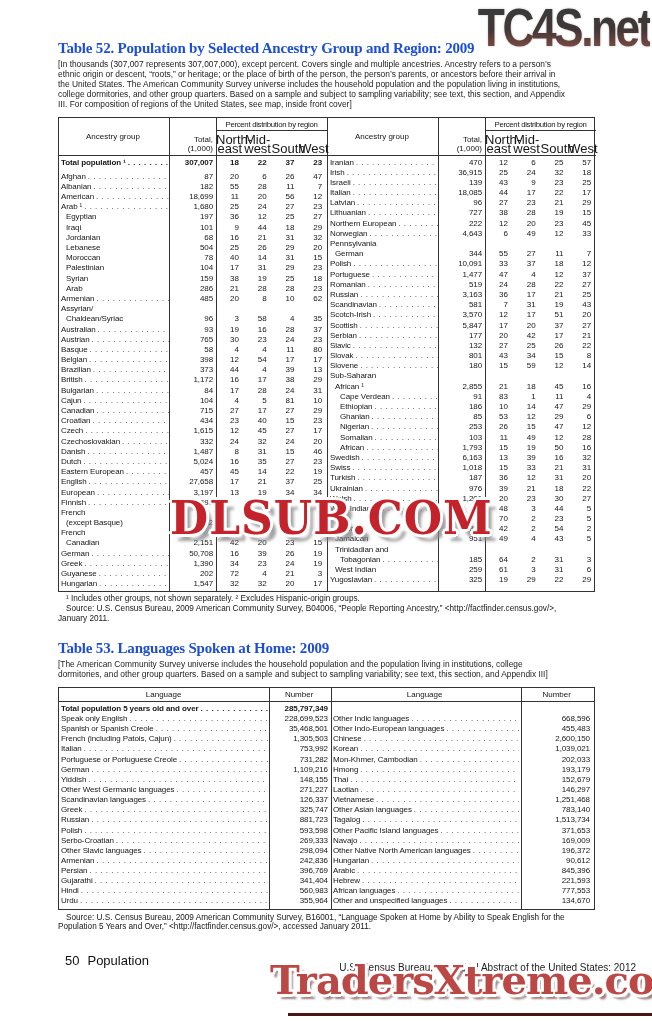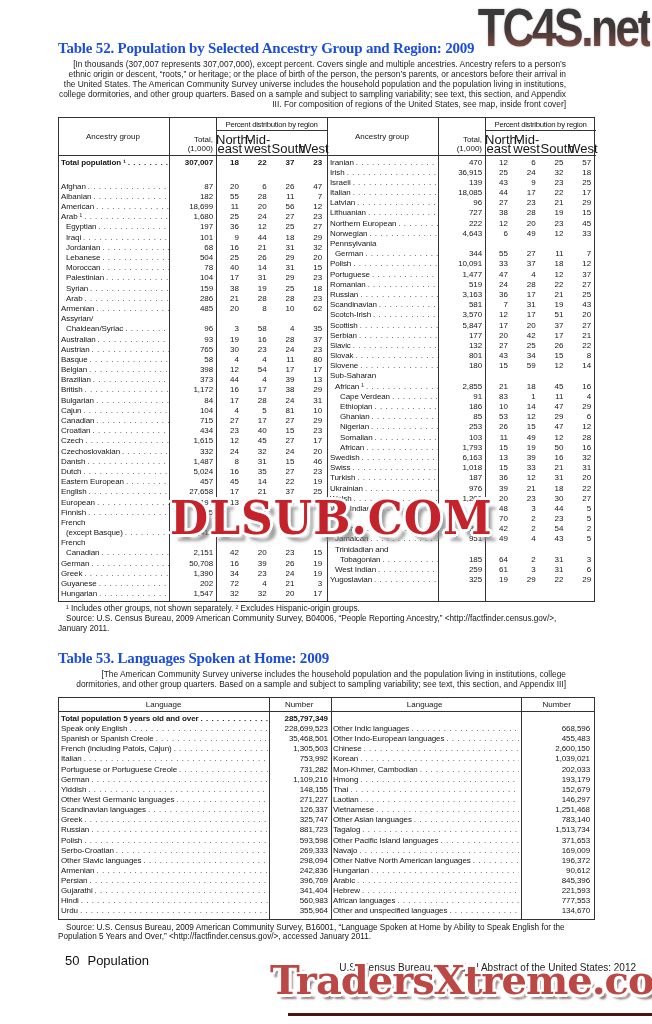--- a/index.html
+++ b/index.html
@@ -2,43 +2,43 @@
 <html><head>
 <meta charset="utf-8">
 <style>
   html,body{margin:0;padding:0;background:#e8e8e8;}
   .page{position:relative;width:652px;height:1024px;background:#fff;overflow:hidden;
         font-family:"Liberation Sans",sans-serif;color:#161616;}
   .content{position:absolute;left:58px;top:40px;width:537px;}
 
   .t-title{font-family:"Liberation Serif",serif;font-size:15px;font-weight:bold;
            margin:0 0 3px 0;letter-spacing:-0.2px;color:#1d4ed8;}
-  .note{font-size:8.4px;line-height:9.9px;width:508px;margin:0 0 7px 0;color:#1c1c1c;text-align:right;}
+  .note{font-size:8.4px;line-height:9.9px;width:508px;margin:0 0 7px 0;color:#1c1c1c;}
 
   
   .t52{border:1px solid #333;display:flex;margin-bottom:2px;}
   .panel{width:268px;position:relative;}
   .panel.p1{border-right:1px solid #333;}
   .vl{position:absolute;top:0;bottom:0;width:1px;background:#333;}
   .vl.v1{left:110px;} .vl.v2{left:157px;}
   .thead{display:flex;border-bottom:1px solid #333;height:37px;}
   .h-lbl{width:110px;display:flex;align-items:center;justify-content:center;font-size:8px;}
   .h-tot{width:47px;display:flex;align-items:flex-end;justify-content:flex-end;
          text-align:right;white-space:pre-line;font-size:8px;line-height:9px;padding:0 3px 2px 0;}
   .h-regs{flex:1;display:flex;flex-direction:column;}
   .h-span{font-size:7.8px;letter-spacing:-0.3px;text-align:center;border-bottom:1px solid #333;padding:2px 0 1px 0;}
   .h-cols{flex:1;display:flex;align-items:flex-end;}
   .h-cols div{width:27.75px;text-align:center;white-space:pre-line;font-size:13px;line-height:9px;padding-bottom:2px;}
   .tbody{padding:2px 0 2px 0;}
   .tr{display:flex;height:10.2px;line-height:10.2px;}
   .tr.bold{font-weight:bold;}
-  .tr.gap{margin-bottom:14px;}
+  .tr.gap{margin-bottom:4px;}
   .td{font-size:8px;letter-spacing:-0.1px;}
   .lbl{width:110px;display:flex;overflow:hidden;padding-left:2px;box-sizing:border-box;}
-  .lbl.i1{padding-left:7px;} .lbl.i2{padding-left:12px;}
+  .lbl.i1{padding-left:7px;flex-direction:column;} .lbl.i2{padding-left:12px;}
   .lt{white-space:nowrap;}
   .dots{flex:1;overflow:hidden;white-space:nowrap;margin-left:2px;color:#222;}
   .dots::before{content:". . . . . . . . . . . . . . . . . . . . . . . . . . . . . . . . . . . . . . . . . . . . . . . . . . . . . . . . . .";letter-spacing:0.5px;}
   .tot{width:47px;text-align:right;padding-right:3px;box-sizing:border-box;}
   .reg{width:27.75px;text-align:right;padding-right:5px;box-sizing:border-box;}
   .fn{font-size:8.2px;margin:2px 0 0 0;text-indent:8px;}
   .src{font-size:8.2px;line-height:9.8px;margin:1px 0 0 0;text-indent:8px;width:524px;}
 
   
   .t53-title{margin-top:16px;}

